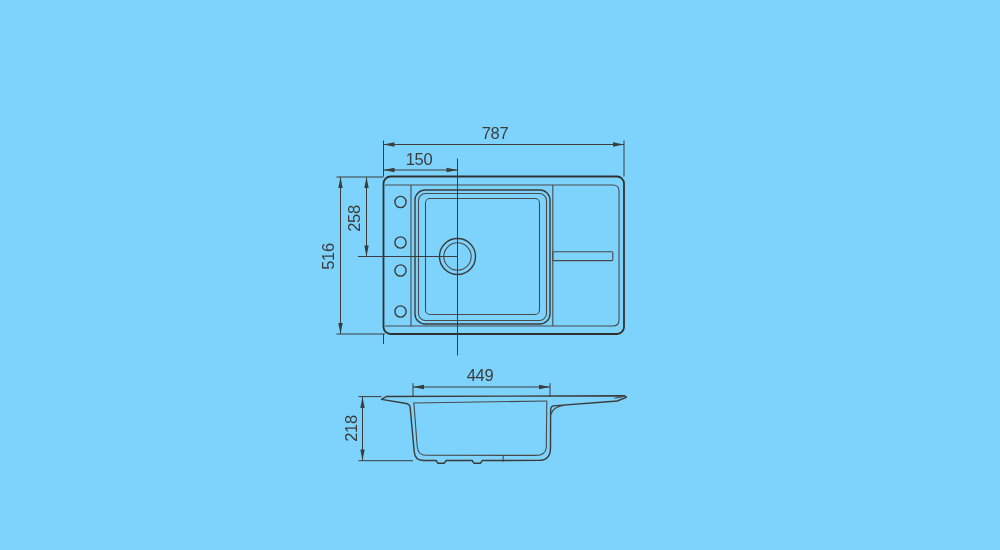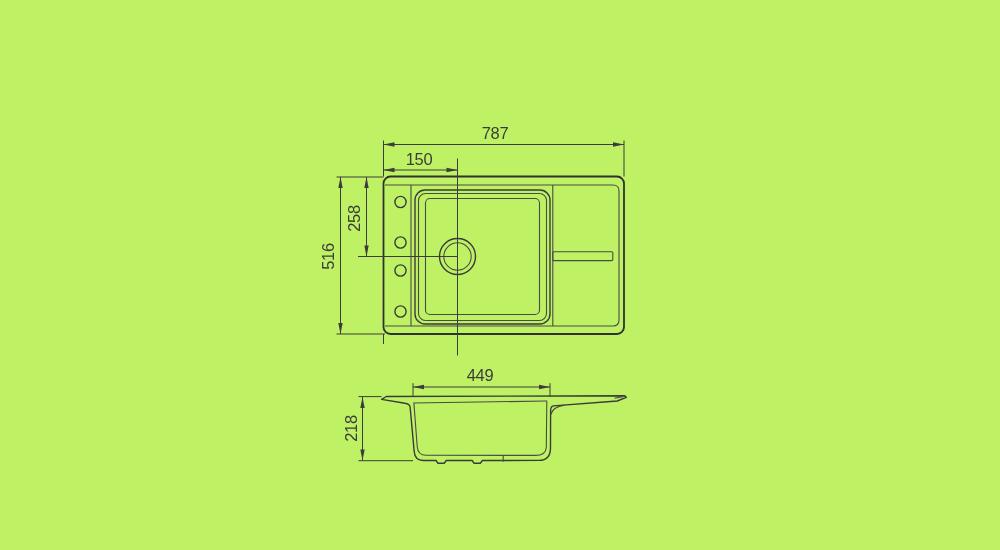--- a/index.html
+++ b/index.html
@@ -1,19 +1,19 @@
 <!DOCTYPE html>
 <html><head>
 <meta charset="utf-8">
 <style>
   html,body{margin:0;padding:0;background:#ffffff;}
   .stage{
     position:relative;
     width:1000px;height:550px;
-    background:#bef264;
+    background:#7dd3fc;
     font-family:"Liberation Sans", sans-serif;
     overflow:hidden;
   }
   svg text{
     font-family:"Liberation Sans", sans-serif;
     font-size:16.5px;
     letter-spacing:-0.4px;
     fill:#3c3c3c;
   }
   .ln-outer{fill:none;stroke:#303030;stroke-width:1.8;stroke-linejoin:round;}

